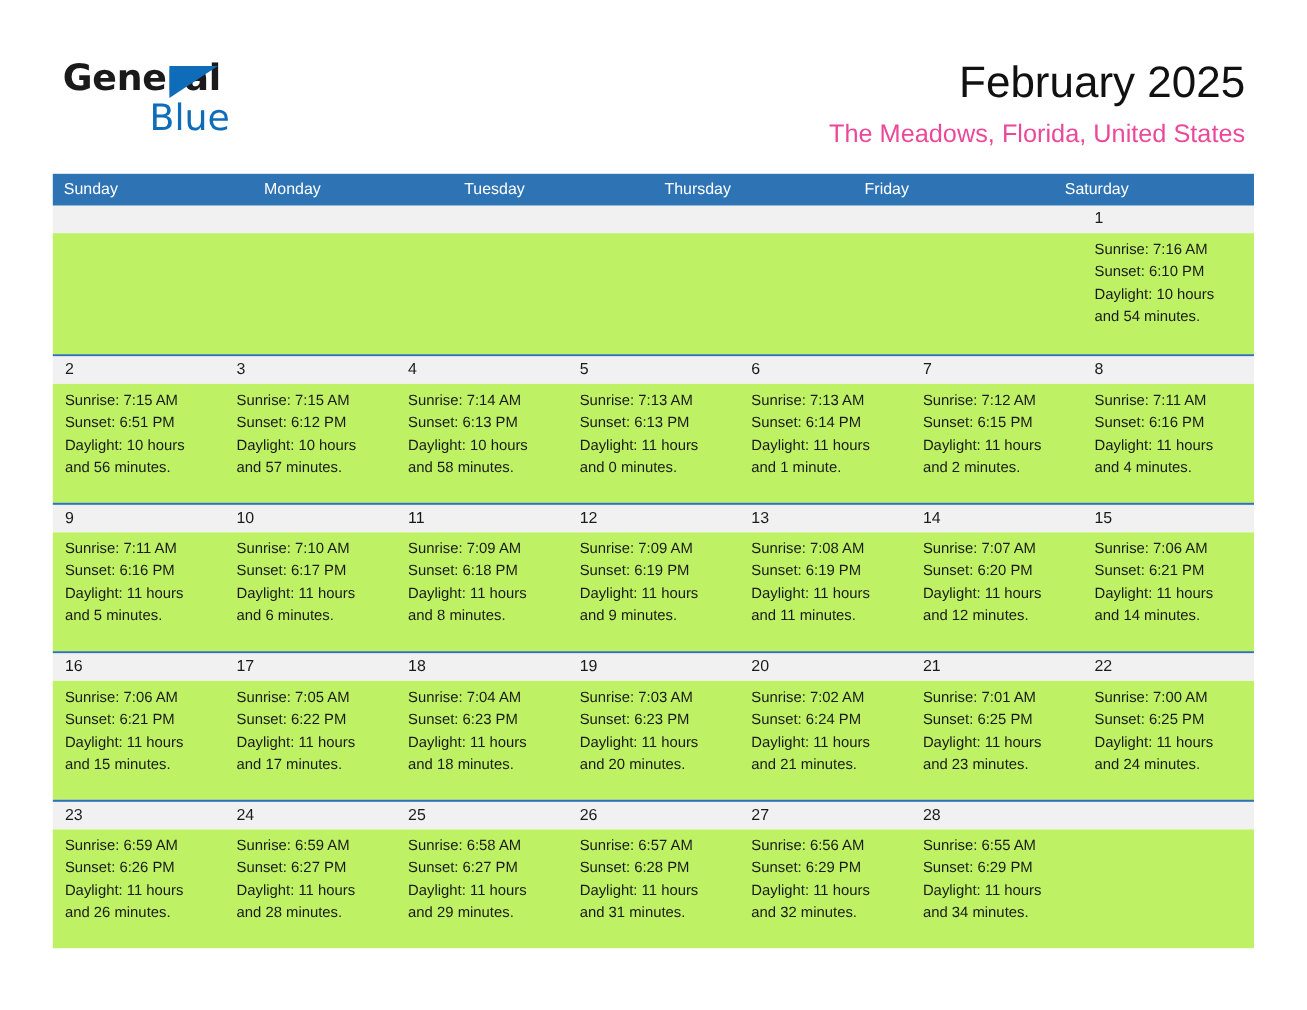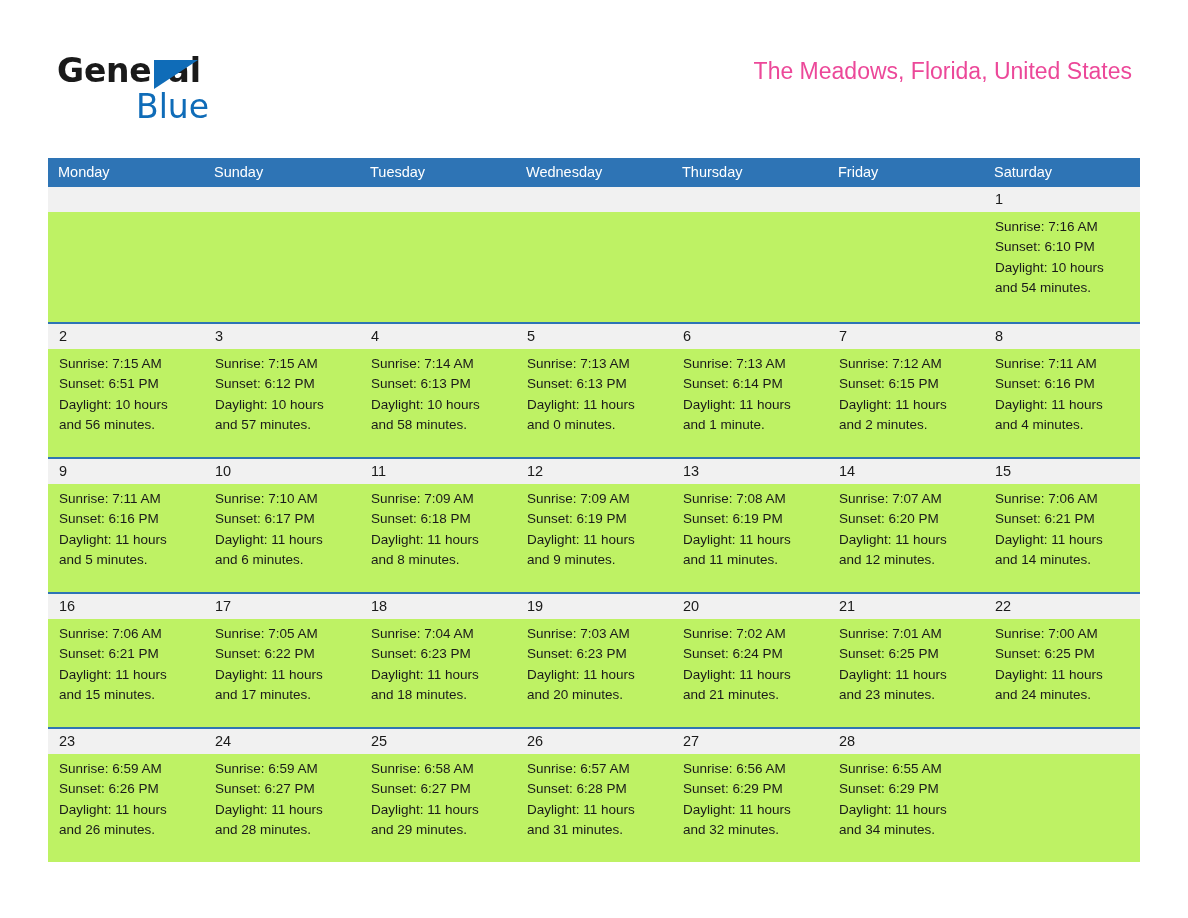--- a/index.html
+++ b/index.html
@@ -172,32 +172,32 @@
 
     <div class="logo">
       <div class="logo-row1">
         <span class="logo-general">General</span>
         <span class="logo-triangle"></span>
       </div>
       <div class="logo-blue">Blue</div>
     </div>
 
     <div class="title-block">
+      <div class="cal-title">February 2025</div>
       <div class="cal-subtitle">The Meadows, Florida, United States</div>
     </div>
 
   </div>
 
   <div class="calendar">
 
     <div class="weekday-header">
+      <div class="wd">Sunday</div>
       <div class="wd">Monday</div>
-      <div class="wd">Sunday</div>
       <div class="wd">Tuesday</div>
-      <div class="wd">Wednesday</div>
       <div class="wd">Thursday</div>
       <div class="wd">Friday</div>
       <div class="wd">Saturday</div>
     </div>
 
     <div class="week-row week-1 first-week">
       <div class="day-number-band">
         <div class="dn"></div>
         <div class="dn"></div>
         <div class="dn"></div>

